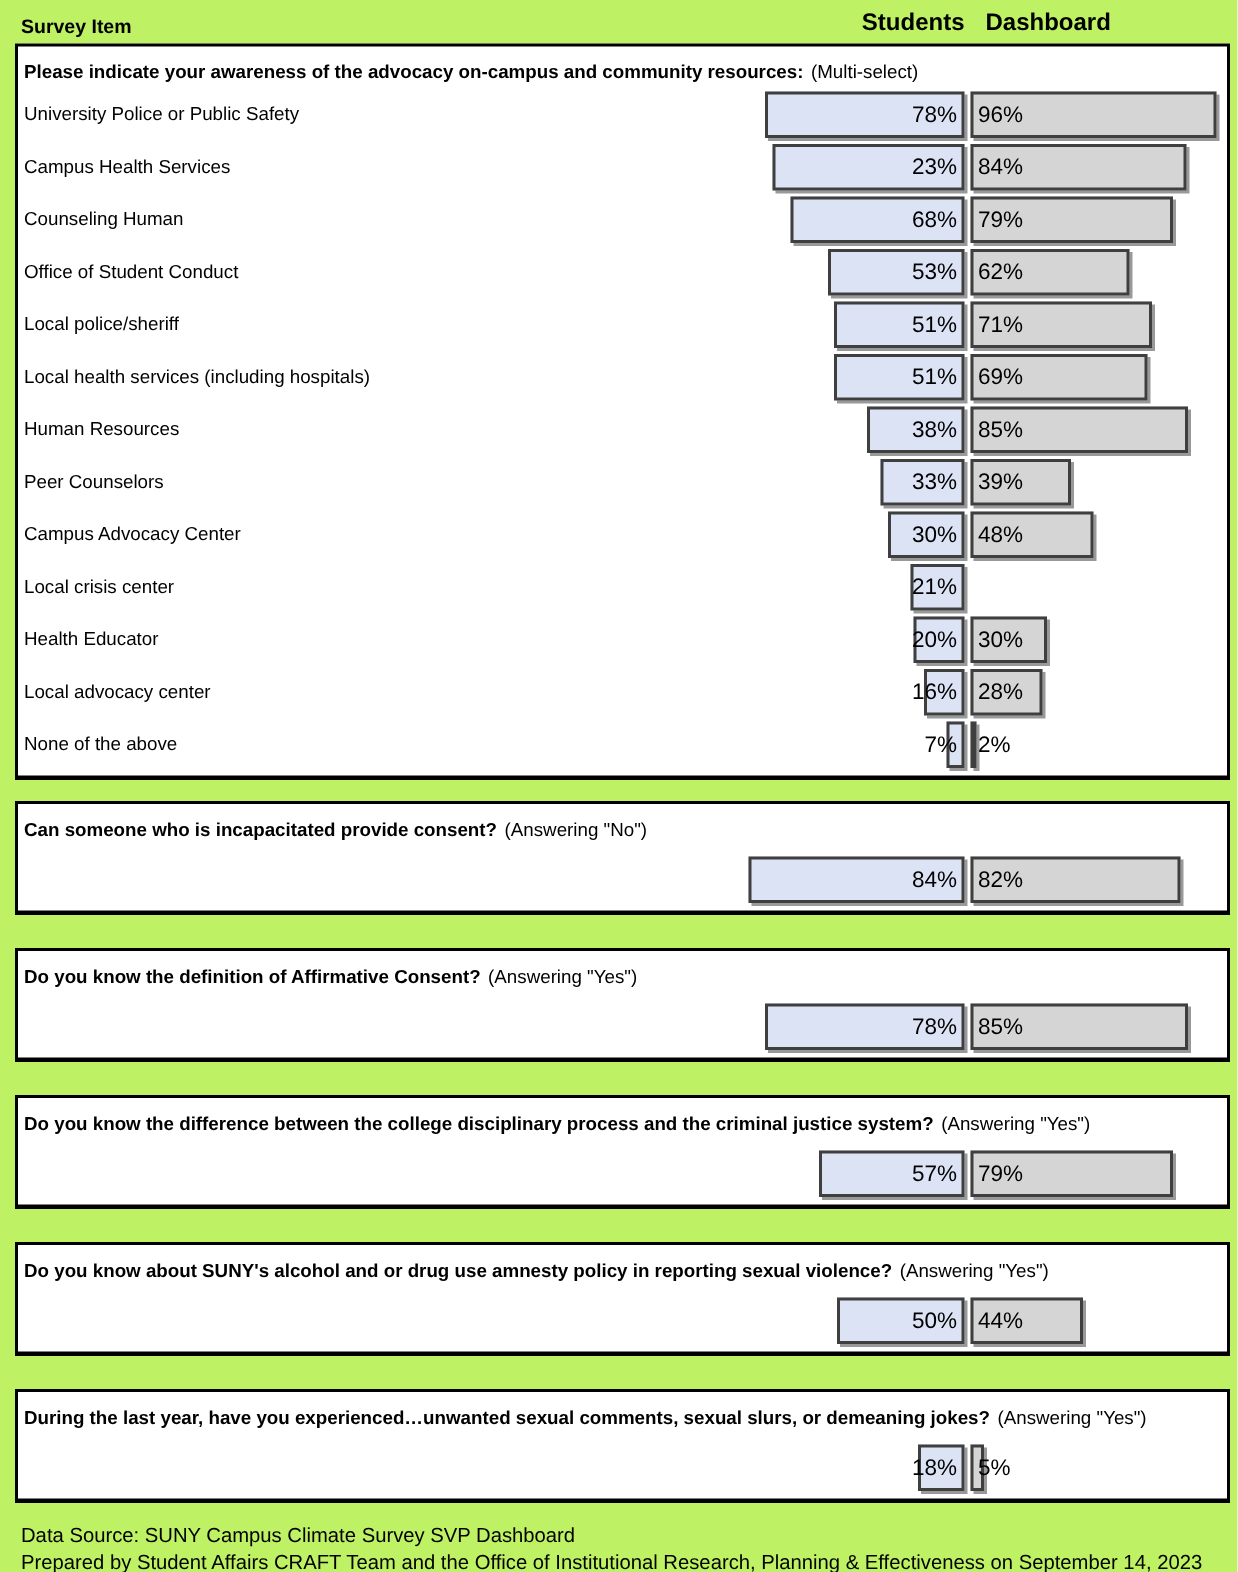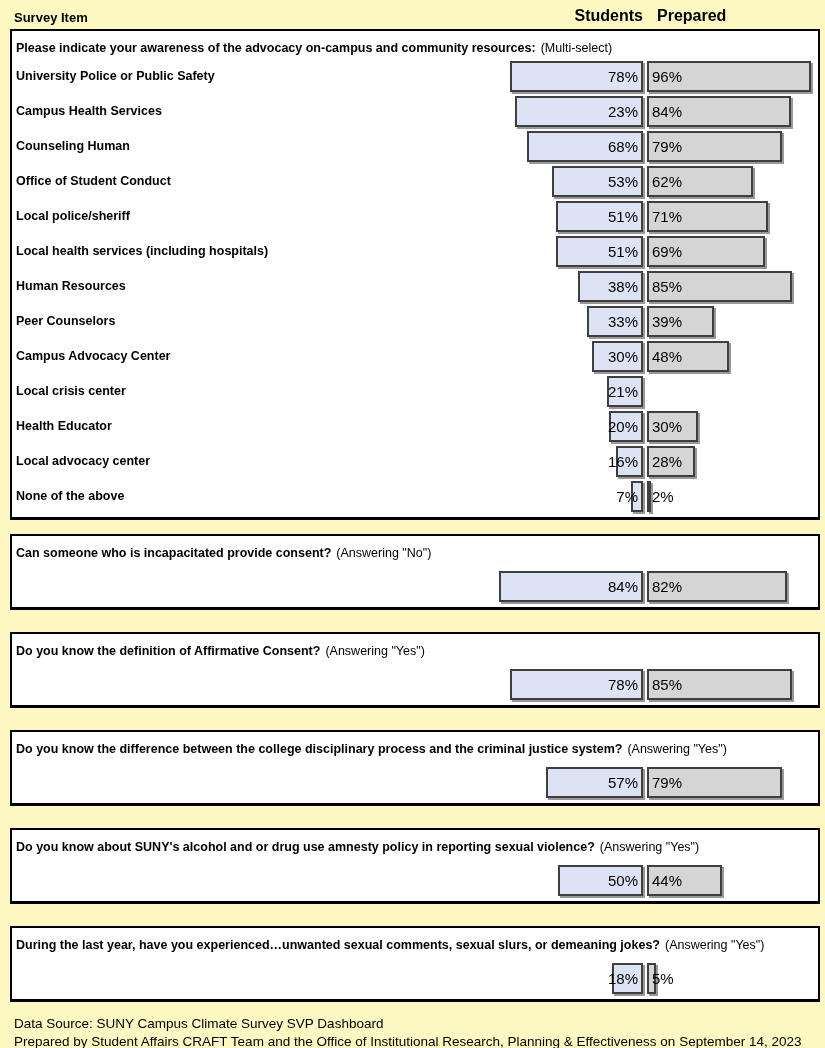--- a/index.html
+++ b/index.html
@@ -1,17 +1,17 @@
 <!DOCTYPE html>
 <html><head>
 <meta charset="utf-8">
 <style>
   html,body{margin:0;padding:0;background:#fff;}
   .page{
-    width:825px;height:1048px;background:#fef9c3;position:relative;
+    width:825px;height:1048px;background:#bef264;position:relative;
     font-family:"Liberation Sans",sans-serif;color:#000;overflow:hidden;
   }
   
   .hdr{display:flex;align-items:flex-end;padding:7px 7px 4px 14px;}
   .hdr-left{flex:1;font-size:13px;font-weight:bold;}
   .hdr-zones{display:flex;width:346px;align-items:center;}
   .hz{font-size:16px;font-weight:bold;white-space:nowrap;}
   .hz-s{width:171px;text-align:right;margin-right:-6px;}
   .hz-e{width:171px;text-align:left;padding-left:16px;box-sizing:border-box;margin-left:4px;}
   
@@ -19,21 +19,21 @@
     margin:0 5px 0 10px;border:2px solid #000;border-bottom-width:3px;
     background:#fff;padding:6px 0 3px 2px;box-sizing:border-box;
   }
   .qline{padding:2px 0 2px 2px;font-size:12.5px;line-height:18px;white-space:nowrap;}
   .q{font-weight:bold;}
   .note{margin-left:5px;font-weight:normal;margin-top:30px;}
   .gap16{height:14px;}
   .gap22{height:22px;}
   
   .row{display:flex;height:35px;align-items:center;}
-  .row-label{flex:1;font-size:12.5px;font-weight:bold;line-height:35px;padding-left:2px;white-space:nowrap;}
+  .row-label{flex:1;font-size:12.5px;font-weight:normal;line-height:35px;padding-left:2px;white-space:nowrap;}
   .zones{display:flex;width:346px;flex:none;}
   .zone{width:171px;height:35px;position:relative;flex:none;}
   .zone-s{margin-right:4px;}
   .bar{position:absolute;top:2px;height:31px;box-sizing:border-box;
        border:2px solid #3f3f3f;box-shadow:2px 2px 0 #999;}
   .bar-s{right:0;background:#dce3f5;}
   .bar-e{left:0;background:#d5d5d5;}
   .val{position:absolute;top:0;height:35px;line-height:35px;
        font-size:15px;font-weight:normal;white-space:nowrap;}
   .val-s{right:5px;}
@@ -44,21 +44,21 @@
 </style>
 </head>
 <body>
 
 <div class="page">
 
   <div class="hdr">
     <div class="hdr-left">Survey Item</div>
     <div class="hdr-zones">
       <div class="hz hz-s">Students</div>
-      <div class="hz hz-e">Prepared</div>
+      <div class="hz hz-e">Dashboard</div>
     </div>
   </div>
 
   <div class="box">
     <div class="qline">
       <span class="q">Please indicate your awareness of the advocacy on-campus and community resources:</span><span class="note">(Multi-select)</span>
     </div>
 
     <div class="row">
       <div class="row-label">University Police or Public Safety</div>

